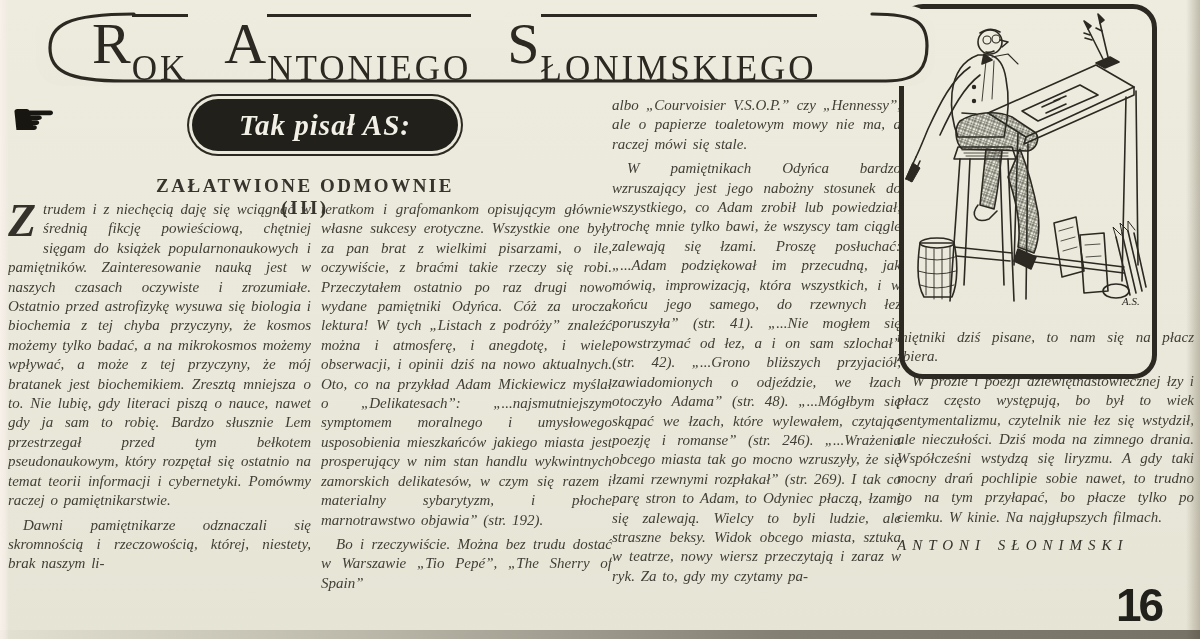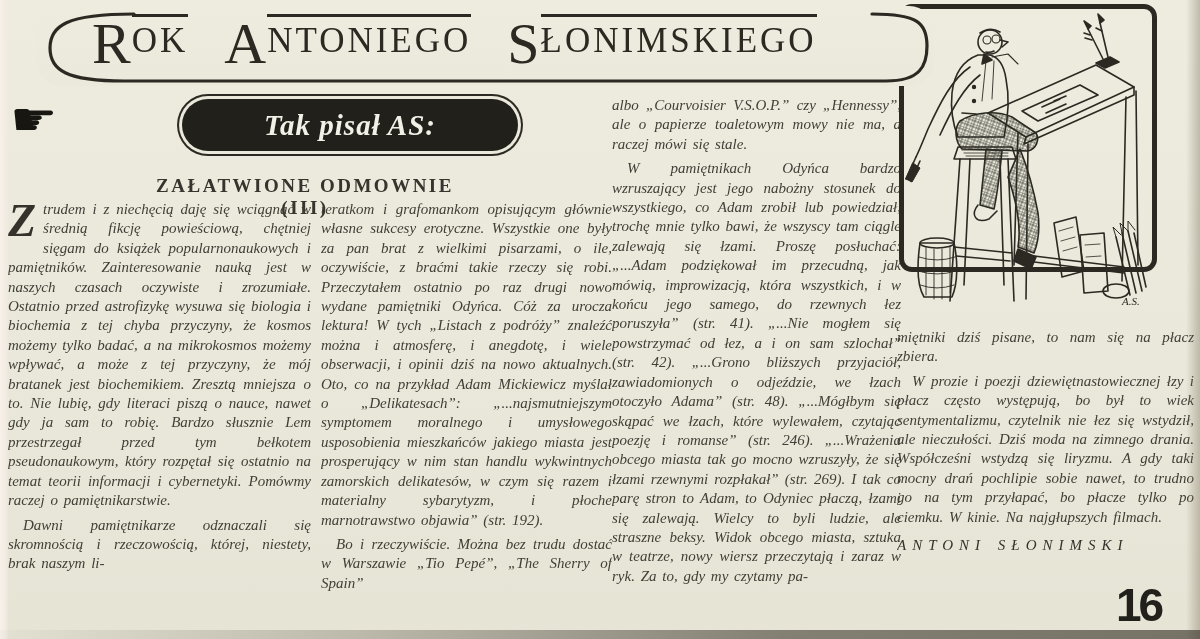--- a/index.html
+++ b/index.html
@@ -16,27 +16,27 @@
   .edge-bottom{position:absolute;left:0;right:0;bottom:0;height:9px;
     background:linear-gradient(to right,rgba(62,57,46,0.02) 0%,rgba(62,57,46,0.25) 30%,rgba(60,55,45,0.58) 65%,rgba(66,60,49,0.68) 100%);}
 
   
   .mast-bg{position:absolute;left:36px;top:6px;width:899px;height:80px;
     background:linear-gradient(180deg,#edecdf,#eae9db);border-radius:26px;z-index:2;}
   .mast-outline{position:absolute;left:34px;top:4px;z-index:3;}
   .masthead{position:absolute;left:92px;top:14px;z-index:4;display:flex;align-items:flex-start;color:#2b2922;}
   .mast-word{display:flex;align-items:flex-start;margin-right:36px;}
   .mast-initial{font-size:58px;line-height:60px;letter-spacing:1px;}
-  .mast-rest{font-size:35px;line-height:35px;letter-spacing:3px;padding-top:6px;
+  .mast-rest{font-size:35px;line-height:35px;letter-spacing:3px;padding-top:34px;
     border-top:3.5px solid #2b2922;}
 
   
   .manicule{position:absolute;left:10px;top:92px;font-family:"DejaVu Sans",sans-serif;
     font-size:46px;color:#171611;transform:scaleX(1.15);transform-origin:left;z-index:4;}
-  .badge{position:absolute;left:182px;top:99px;width:336px;height:52px;background:#21201b;
+  .badge{position:absolute;left:192px;top:99px;width:266px;height:52px;background:#21201b;
     border-radius:26px;display:flex;align-items:center;justify-content:center;z-index:4;
     box-shadow:0 0 0 3px #eae9db, 0 0 0 5px #2b2922;}
   .badge-label{color:#f2f0e6;font-style:italic;font-weight:bold;font-size:29px;letter-spacing:1px;}
 
   .heading{position:absolute;left:130px;top:175px;width:350px;text-align:center;
     font-weight:bold;font-size:19px;letter-spacing:2.5px;color:#36342c;}
 
   
   .col{position:absolute;overflow:hidden;font-style:italic;font-size:15px;line-height:19.4px;
     text-align:justify;color:#403e36;word-spacing:2px;}
@@ -44,22 +44,22 @@
   .col p + p{margin-top:5px;}
   .indent{text-indent:15px;}
   .col1{left:8px;top:200px;width:303px;height:418px;}
   .col2{left:321px;top:200px;width:291px;height:418px;}
   .col3{left:612px;top:96px;width:289px;height:528px;}
   .col4{left:897px;top:328px;width:297px;height:306px;}
   .dropcap{float:left;font-size:46px;line-height:37px;font-weight:bold;padding:2px 7px 0 0;color:#34322b;}
   .signature{margin-top:9px;letter-spacing:6px;font-size:15px;white-space:nowrap;color:#34322b;}
 
   
-  .illo-frame{position:absolute;left:899px;top:4px;width:258px;height:268px;z-index:1;
-    border:5px solid #2b2922;border-radius:13px;box-sizing:border-box;}
+  .illo-frame{position:absolute;left:899px;top:4px;width:258px;height:375px;z-index:1;
+    border:5px solid #2b2922;border-radius:24px;box-sizing:border-box;}
   .illo-frame svg{display:block;}
 
   .page-number{position:absolute;left:1116px;top:578px;font-family:"Liberation Sans",sans-serif;
     font-weight:bold;font-size:46px;letter-spacing:-3px;color:#21201b;}
 </style>
 </head>
 <body>
 
 <div class="page">
 

